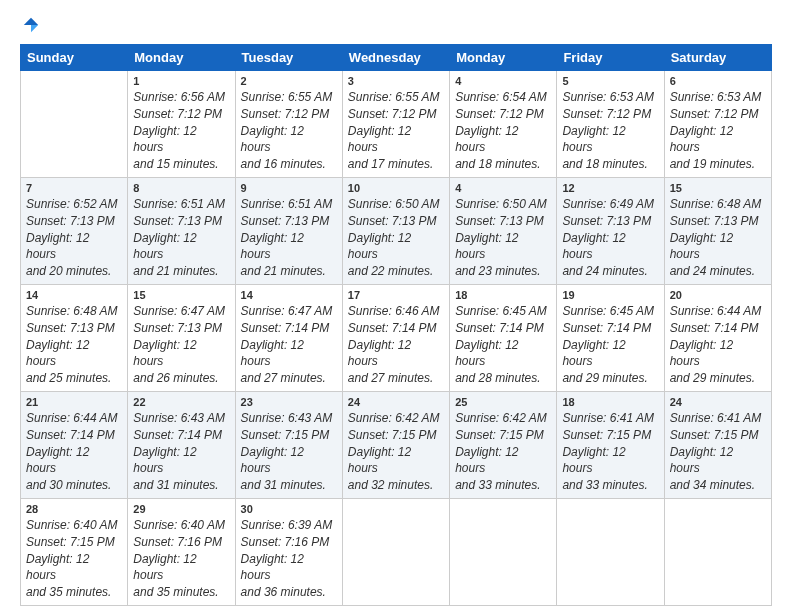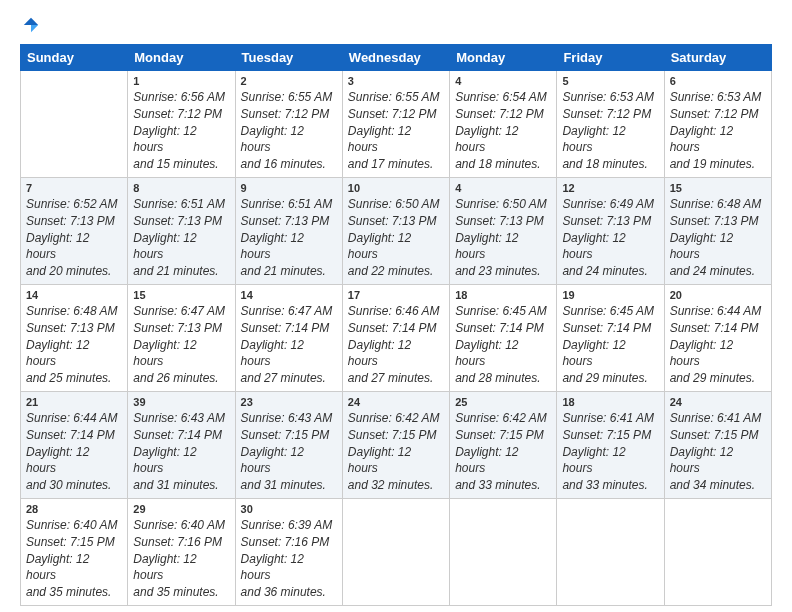--- a/index.html
+++ b/index.html
@@ -219,21 +219,21 @@
             <span class="day-number">20</span>
             <div class="day-info"><span>Sunrise: 6:44 AM</span><br><span>Sunset: 7:14 PM</span><br><span>Daylight: 12 hours<br>and 29 minutes.</span></div>
           </td>
         </tr>
         <tr class="row-shaded">
           <td>
             <span class="day-number">21</span>
             <div class="day-info"><span>Sunrise: 6:44 AM</span><br><span>Sunset: 7:14 PM</span><br><span>Daylight: 12 hours<br>and 30 minutes.</span></div>
           </td>
           <td>
-            <span class="day-number">39</span>
+            <span class="day-number">22</span>
             <div class="day-info"><span>Sunrise: 6:43 AM</span><br><span>Sunset: 7:14 PM</span><br><span>Daylight: 12 hours<br>and 31 minutes.</span></div>
           </td>
           <td>
             <span class="day-number">23</span>
             <div class="day-info"><span>Sunrise: 6:43 AM</span><br><span>Sunset: 7:15 PM</span><br><span>Daylight: 12 hours<br>and 31 minutes.</span></div>
           </td>
           <td>
             <span class="day-number">24</span>
             <div class="day-info"><span>Sunrise: 6:42 AM</span><br><span>Sunset: 7:15 PM</span><br><span>Daylight: 12 hours<br>and 32 minutes.</span></div>
           </td>

